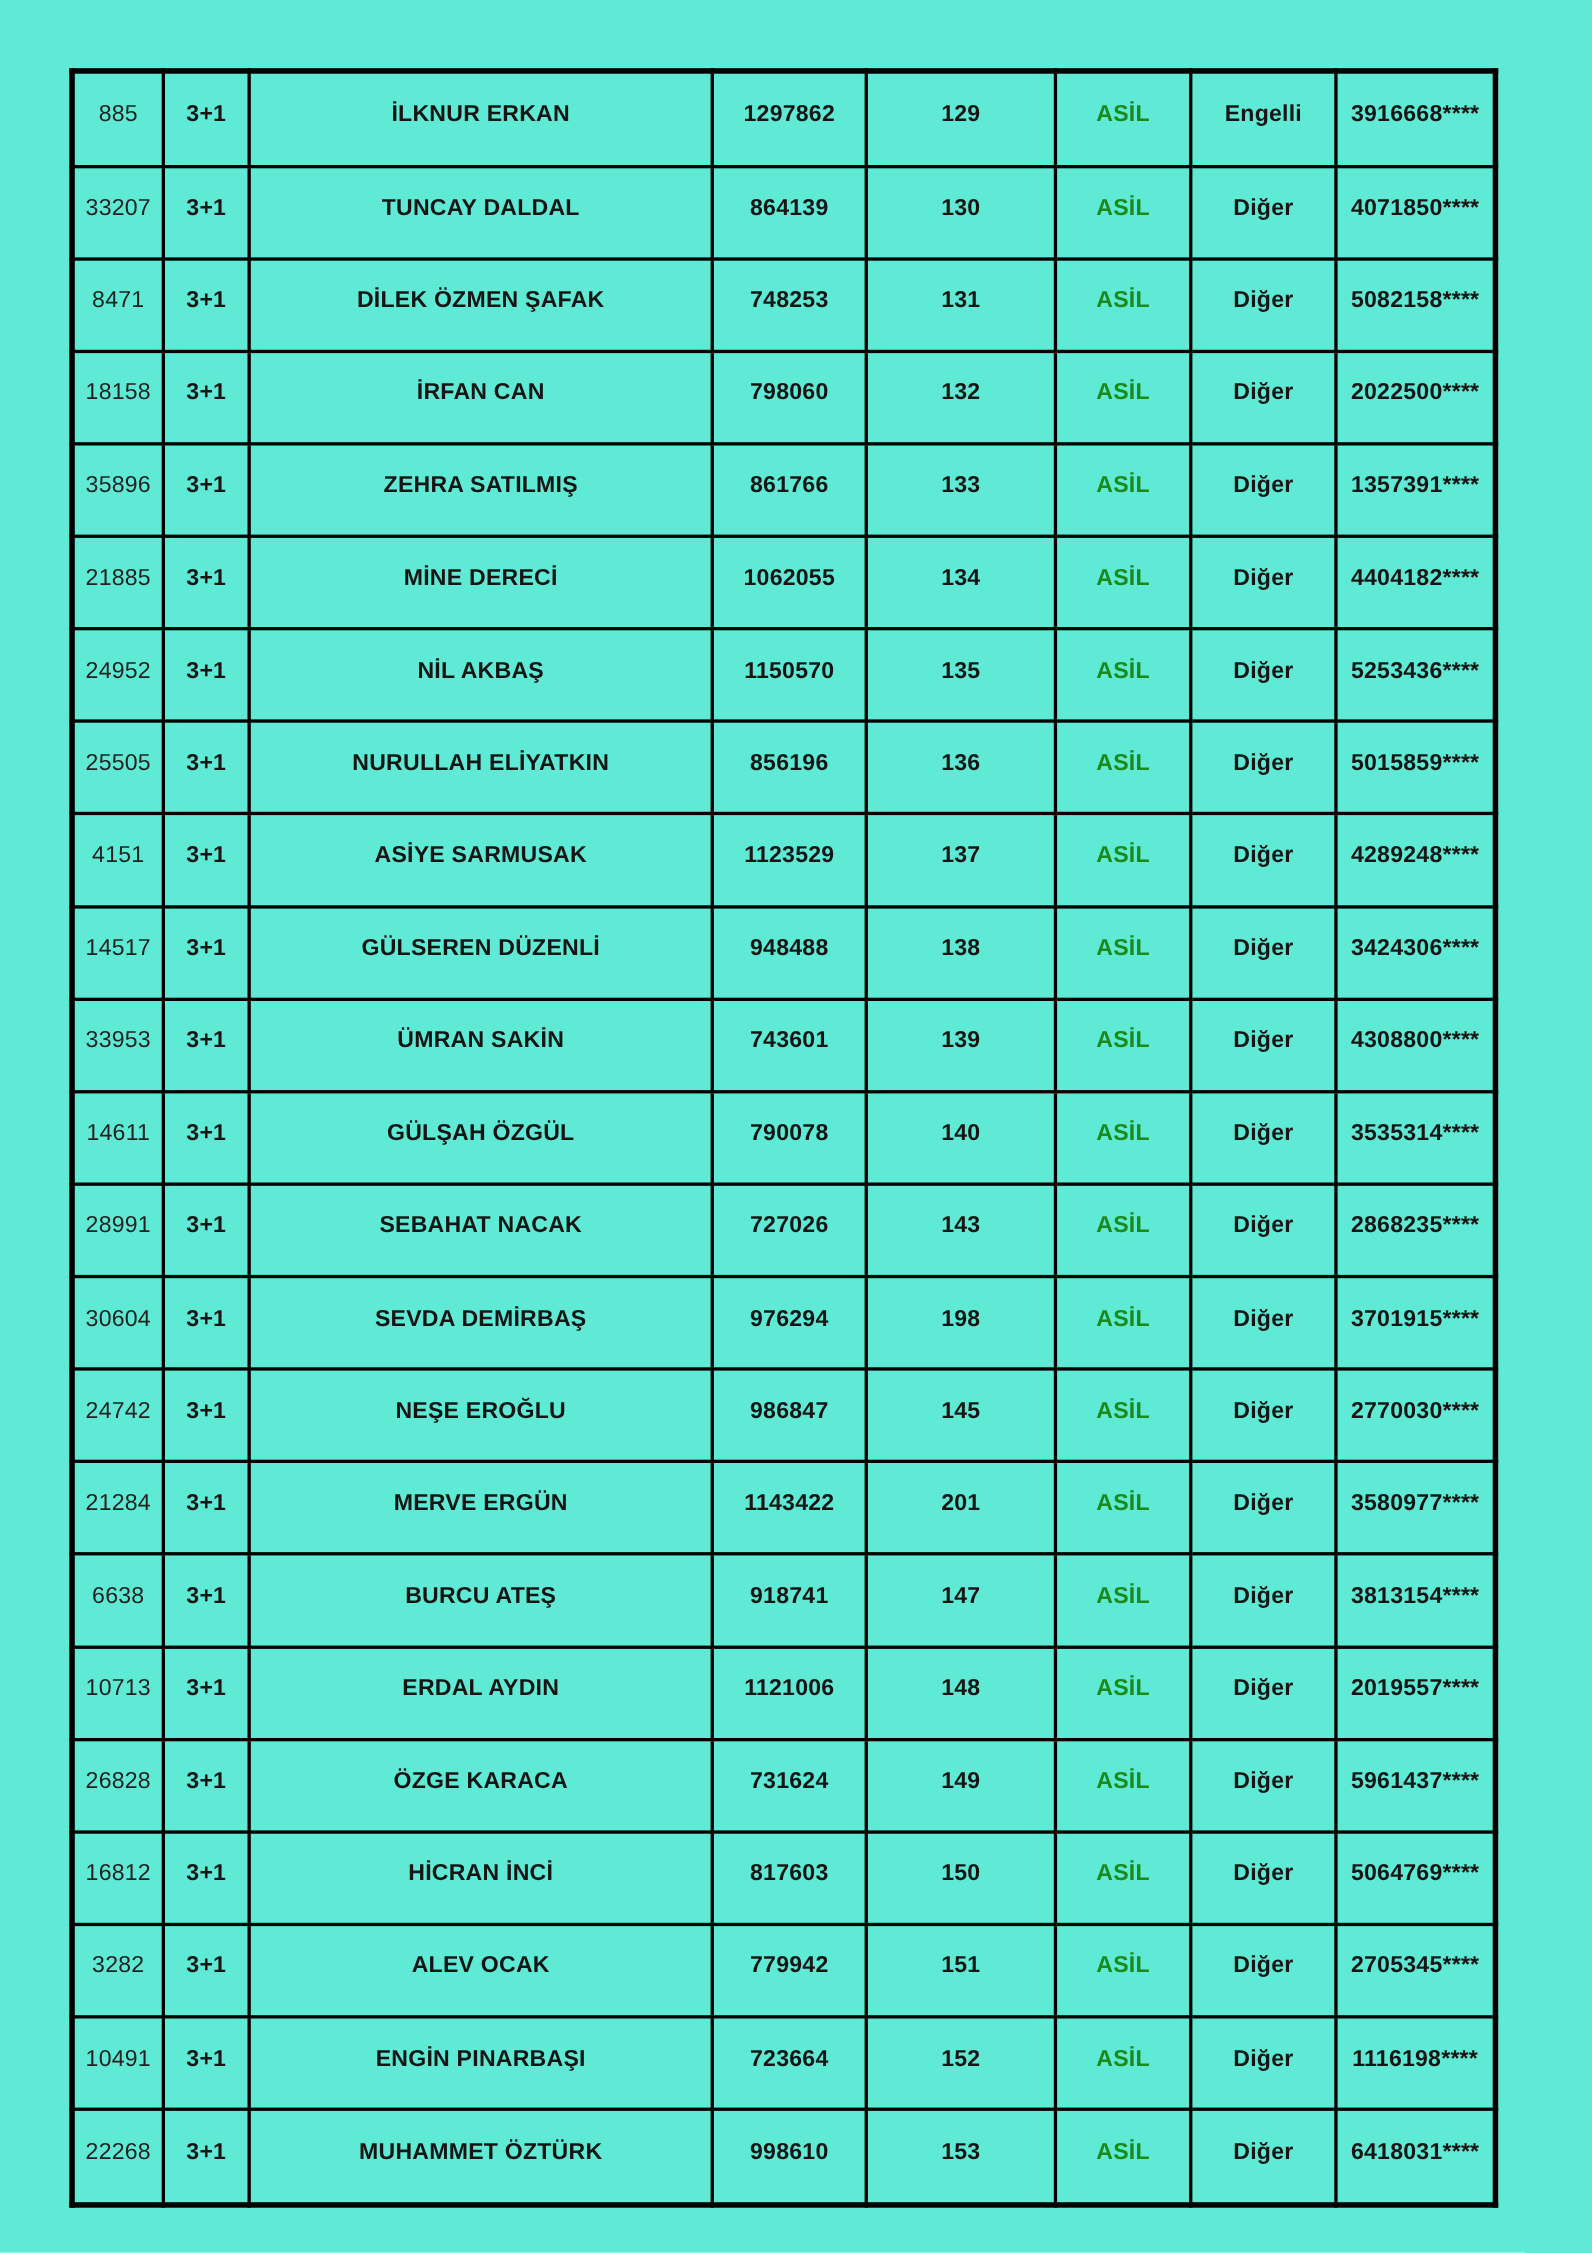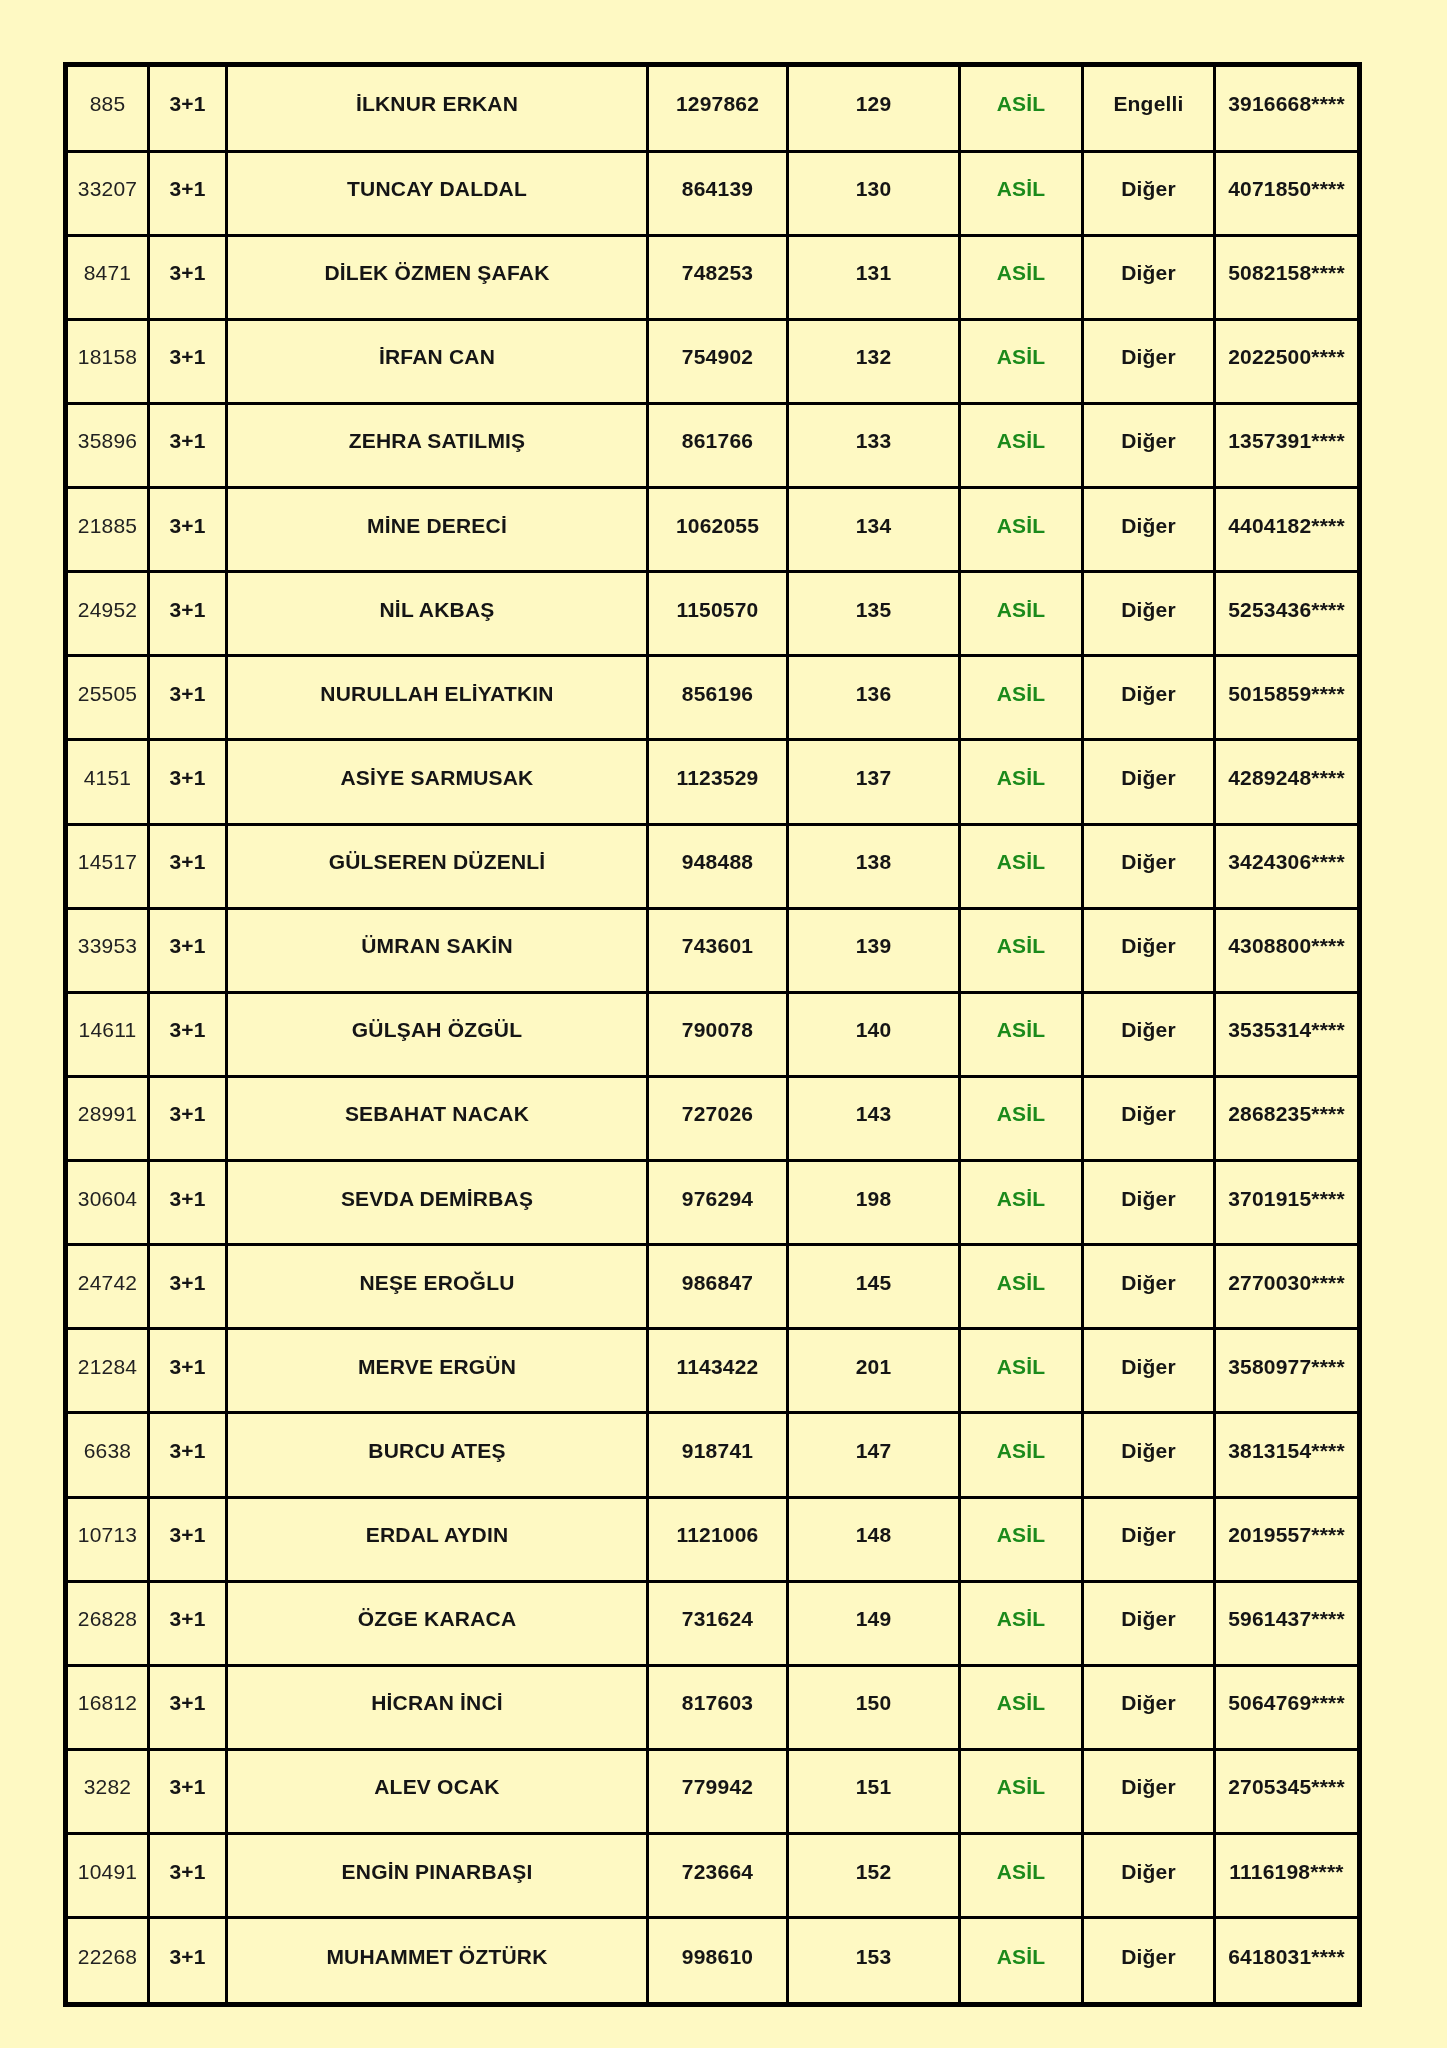--- a/index.html
+++ b/index.html
@@ -4,21 +4,21 @@
 <style>
   html, body {
     margin: 0;
     padding: 0;
     background: #ffffff;
   }
   .page {
     position: relative;
     width: 1447px;
     height: 2048px;
-    background: #fef9c3;
+    background: #5eead4;
     font-family: "Liberation Sans", "DejaVu Sans", sans-serif;
     overflow: hidden;
   }
   table.kura {
     position: absolute;
     left: 63px;
     top: 62px;
     width: 1294px;
     height: 1945px;
     border-collapse: collapse;
@@ -88,21 +88,21 @@
           <td class="c-appno">748253</td>
           <td class="c-drawno">131</td>
           <td class="c-status" style="color: rgb(27, 138, 27);">ASİL</td>
           <td class="c-category">Diğer</td>
           <td class="c-maskedid">5082158****</td>
         </tr>
         <tr>
           <td class="c-queue">18158</td>
           <td class="c-type">3+1</td>
           <td class="c-name">İRFAN CAN</td>
-          <td class="c-appno">754902</td>
+          <td class="c-appno">798060</td>
           <td class="c-drawno">132</td>
           <td class="c-status" style="color: rgb(27, 138, 27);">ASİL</td>
           <td class="c-category">Diğer</td>
           <td class="c-maskedid">2022500****</td>
         </tr>
         <tr>
           <td class="c-queue">35896</td>
           <td class="c-type">3+1</td>
           <td class="c-name">ZEHRA SATILMIŞ</td>
           <td class="c-appno">861766</td>

